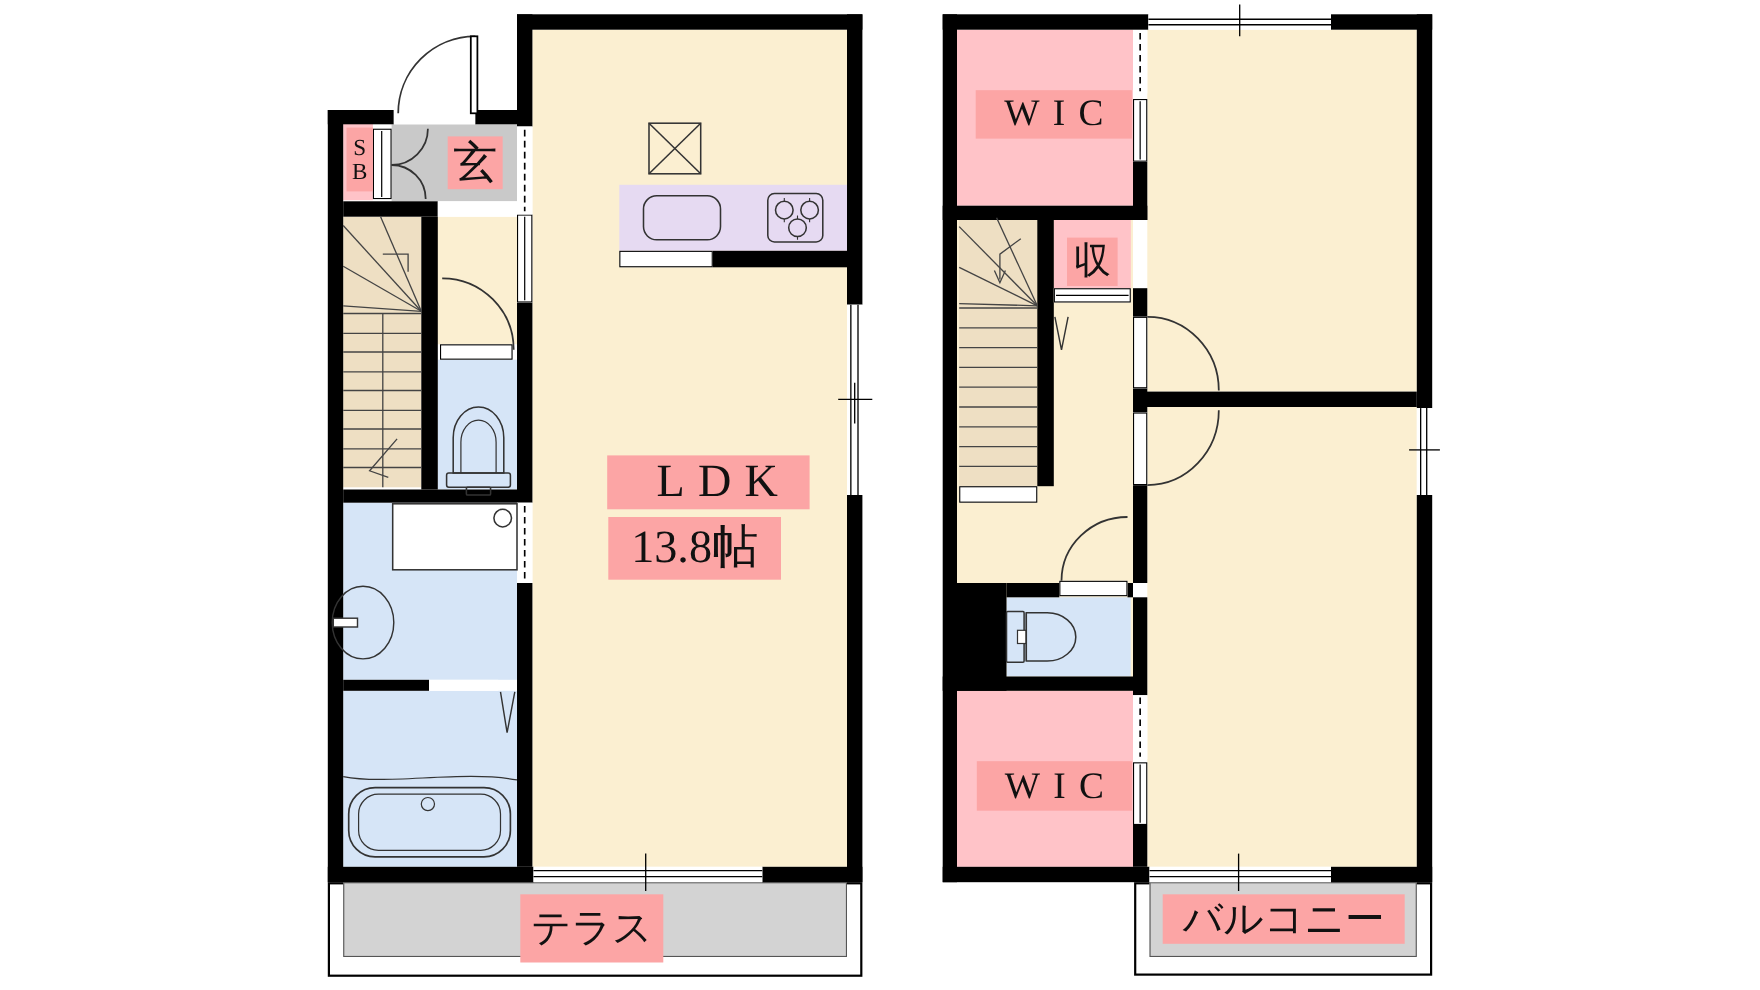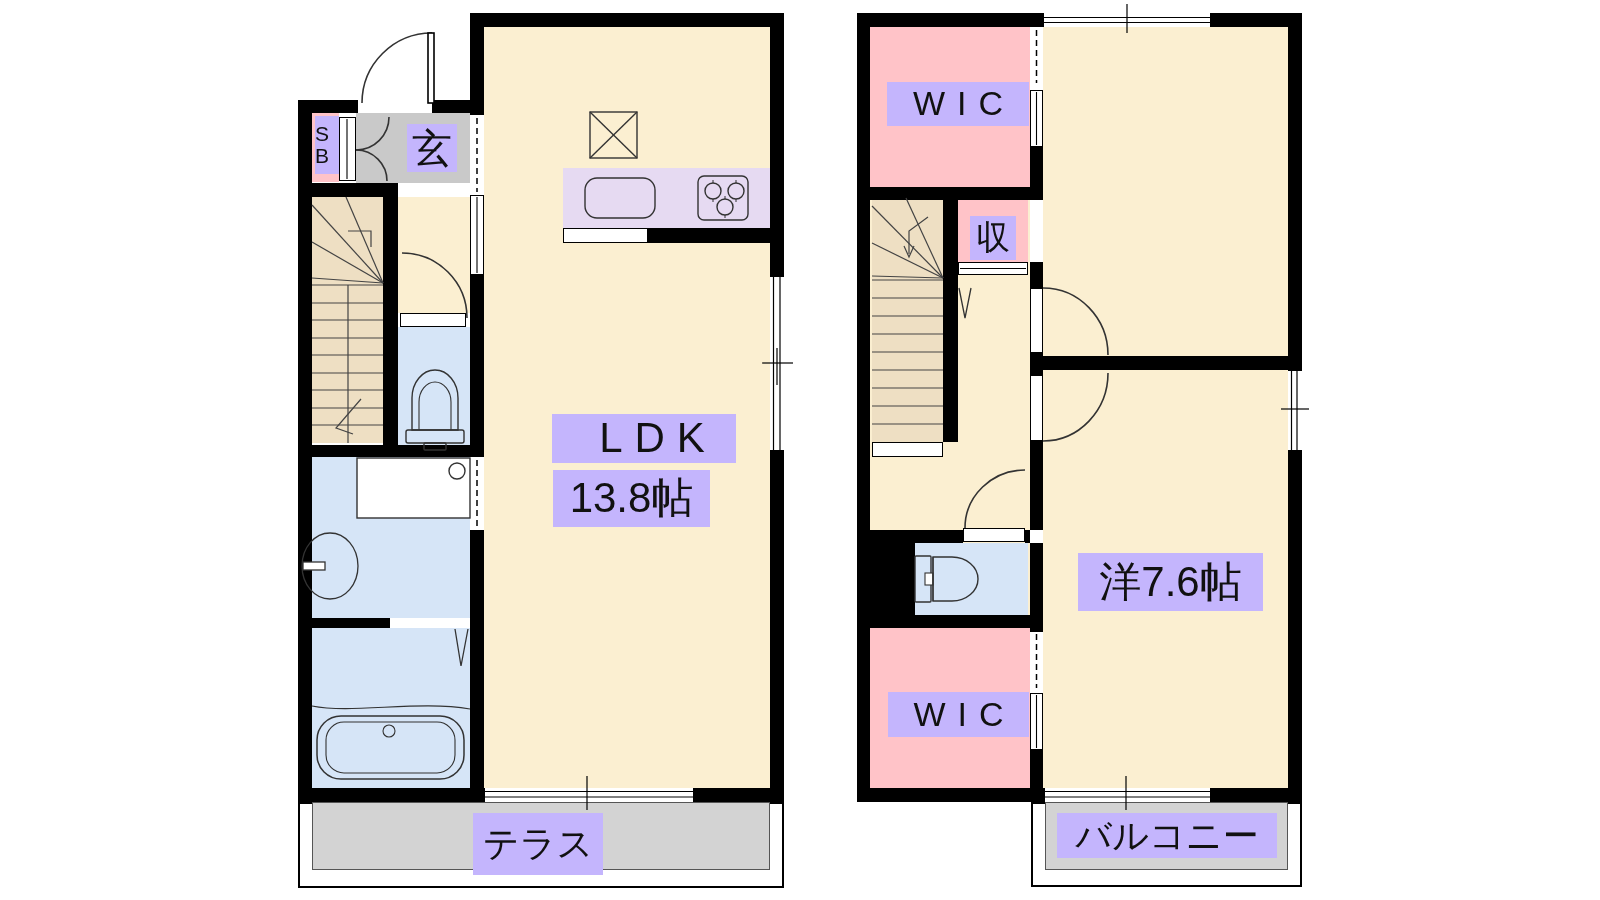--- a/index.html
+++ b/index.html
@@ -11,21 +11,21 @@
   .fill-pink{background:var(--closet-pink,#FFC3C8);}
   .fill-blue{background:var(--wet-blue,#D6E5F7);}
   .fill-lav{background:var(--kitchen-lavender,#E6DAF2);}
   .fill-egray{background:var(--entrance-gray,#C9C9C9);}
   .fill-tgray{background:var(--terrace-gray,#D3D3D3);border:1px solid #555;}
   .wall{background:var(--wall,#000);}
   .open{background:#fff;}
   .leaf{background:#fff;border:1.6px solid #000;}
   .outer-deck{background:#fff;border:2px solid #000;}
   .lbl{position:absolute;display:flex;align-items:center;justify-content:center;
-       background:#c4b5fd;color:#111;font-weight:500;line-height:1.05;white-space:nowrap;}
+       background:#fca5a5;color:#111;font-weight:500;line-height:1.05;white-space:nowrap;font-family:Liberation Serif, serif;}
   svg.overlay{position:absolute;left:0;top:0;pointer-events:none;}
 </style>
 </head>
 <body>
 
 <div id="canvas">
 
   <div class="abs fill-cream" style="left:484px;top:27px;width:286px;height:761px;"></div>
   <div class="abs fill-cream" style="left:390px;top:197px;width:80px;height:116px;"></div>
   <div class="abs fill-tan" style="left:312px;top:197px;width:71px;height:246px;"></div>
@@ -235,24 +235,23 @@
     <g stroke="#333" stroke-width="1.5" fill="none">
       <path stroke-width="1.1" d="M312,706 C352,714 420,700 470,709"></path>
       <rect x="317" y="716" width="147" height="63" rx="24"></rect>
       <rect x="326" y="722" width="129" height="51" rx="18" stroke-width="1.1"></rect>
       <circle cx="389" cy="731" r="6" stroke-width="1.1"></circle>
     </g>
     <path d="M455,629 L461,666 L468,629" stroke="#333" stroke-width="1.3" fill="none"></path>
     <path d="M959,288 L965,318 L971,288" stroke="#333" stroke-width="1.3" fill="none"></path>
   </svg>
 
-  <div class="lbl" style="left:315px;top:116px;width:24px;height:58px;font-size:21px;word-break:break-all;white-space:normal;">SB</div>
+  <div class="lbl" style="left:315px;top:116px;width:24px;height:58px;font-size:21px;word-break:break-all;white-space:normal;text-align:center;">SB</div>
   <div class="lbl" style="left:407px;top:124px;width:50px;height:48px;font-size:40px;">玄</div>
   <div class="lbl" style="left:552px;top:414px;width:156px;height:49px;font-size:42px;letter-spacing:12px;padding-left:28px;">LDK</div>
   <div class="lbl" style="left:553px;top:470px;width:157px;height:57px;font-size:42px;">13.8帖</div>
   <div class="lbl" style="left:473px;top:813px;width:130px;height:62px;font-size:36px;">テラス</div>
 
   <div class="lbl" style="left:887px;top:82px;width:130px;height:44px;font-size:34px;letter-spacing:12px;padding-left:12px;">WIC</div>
   <div class="lbl" style="left:970px;top:216px;width:46px;height:44px;font-size:34px;">収</div>
-  <div class="lbl" style="left:1078px;top:553px;width:185px;height:58px;font-size:42px;">洋7.6帖</div>
   <div class="lbl" style="left:888px;top:692px;width:129px;height:45px;font-size:34px;letter-spacing:12px;padding-left:12px;">WIC</div>
   <div class="lbl" style="left:1057px;top:813px;width:220px;height:45px;font-size:36px;">バルコニー</div>
 </div>
 
 </body></html>

